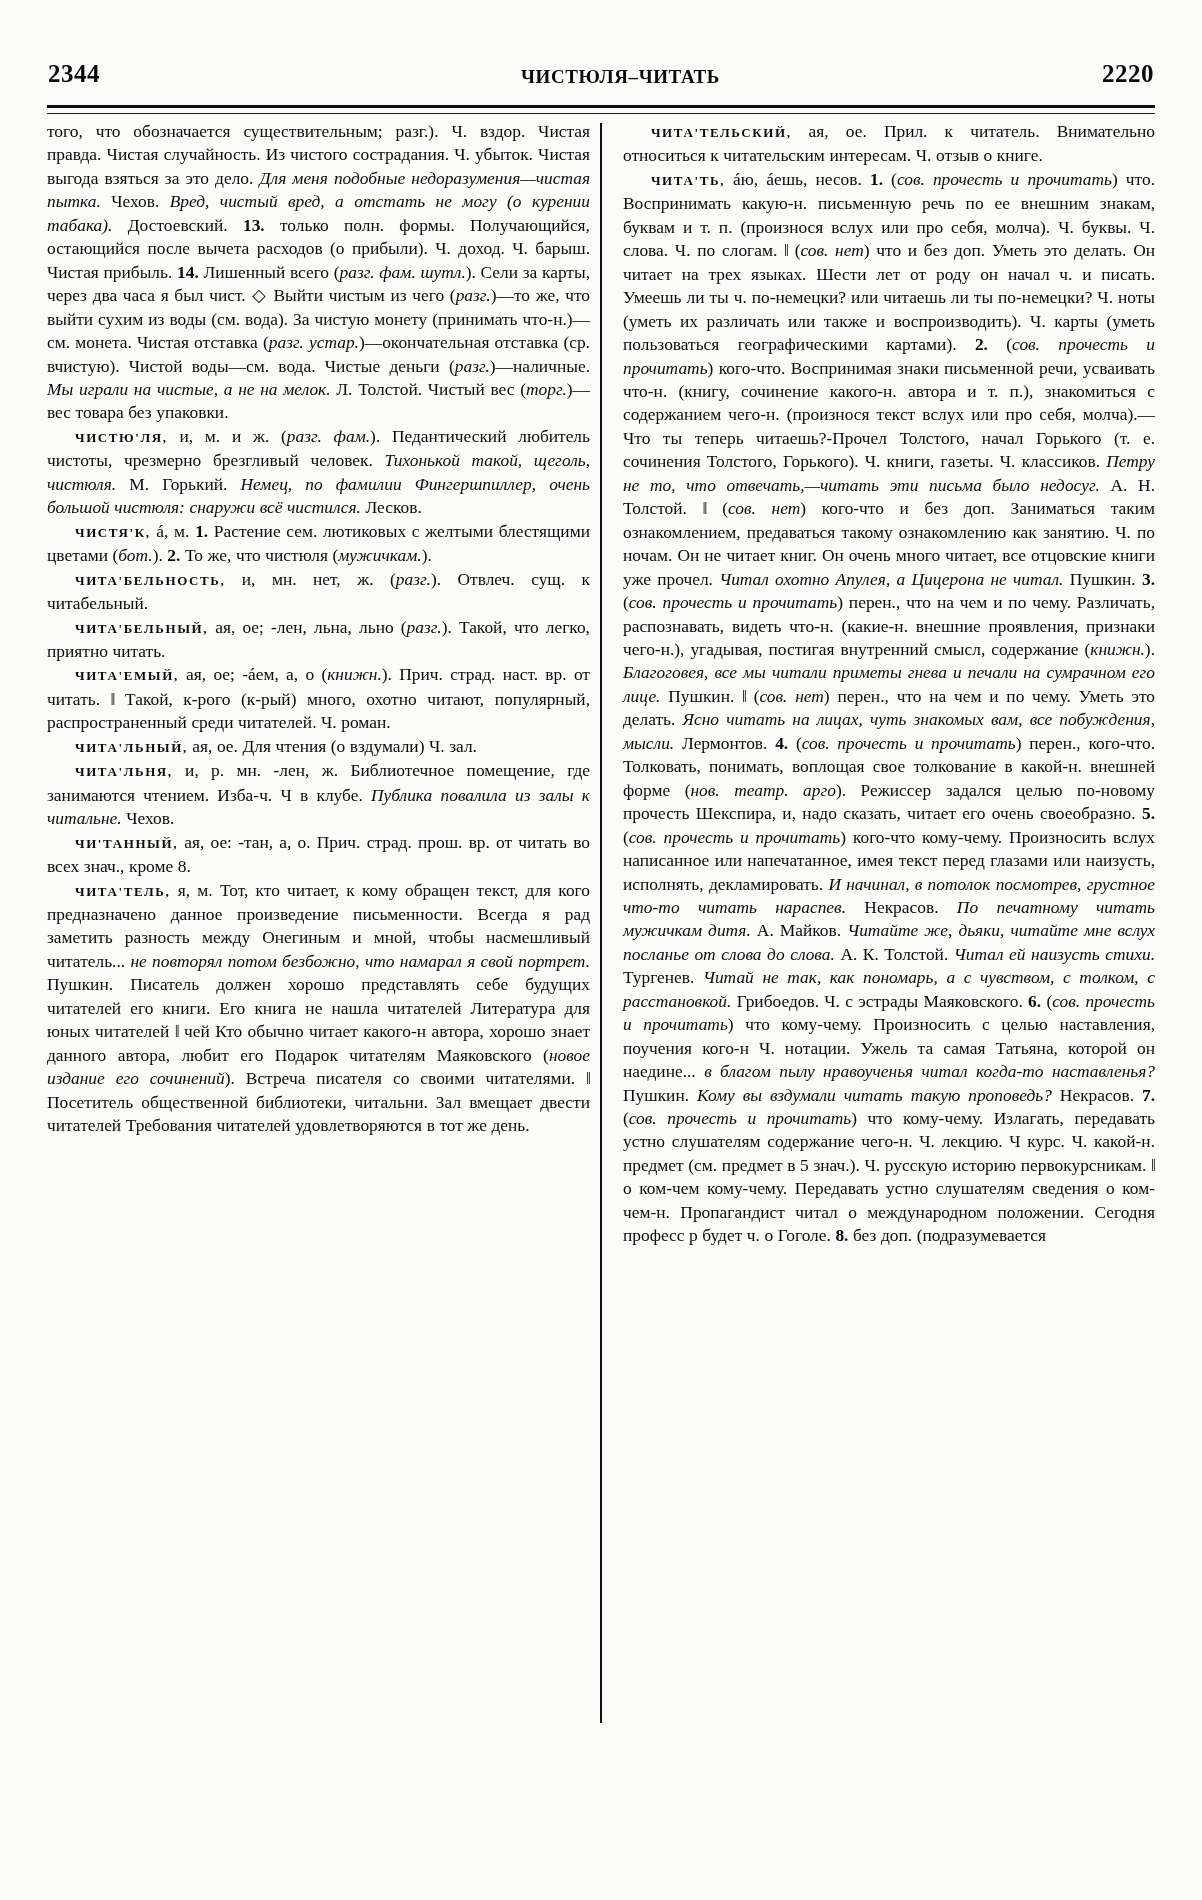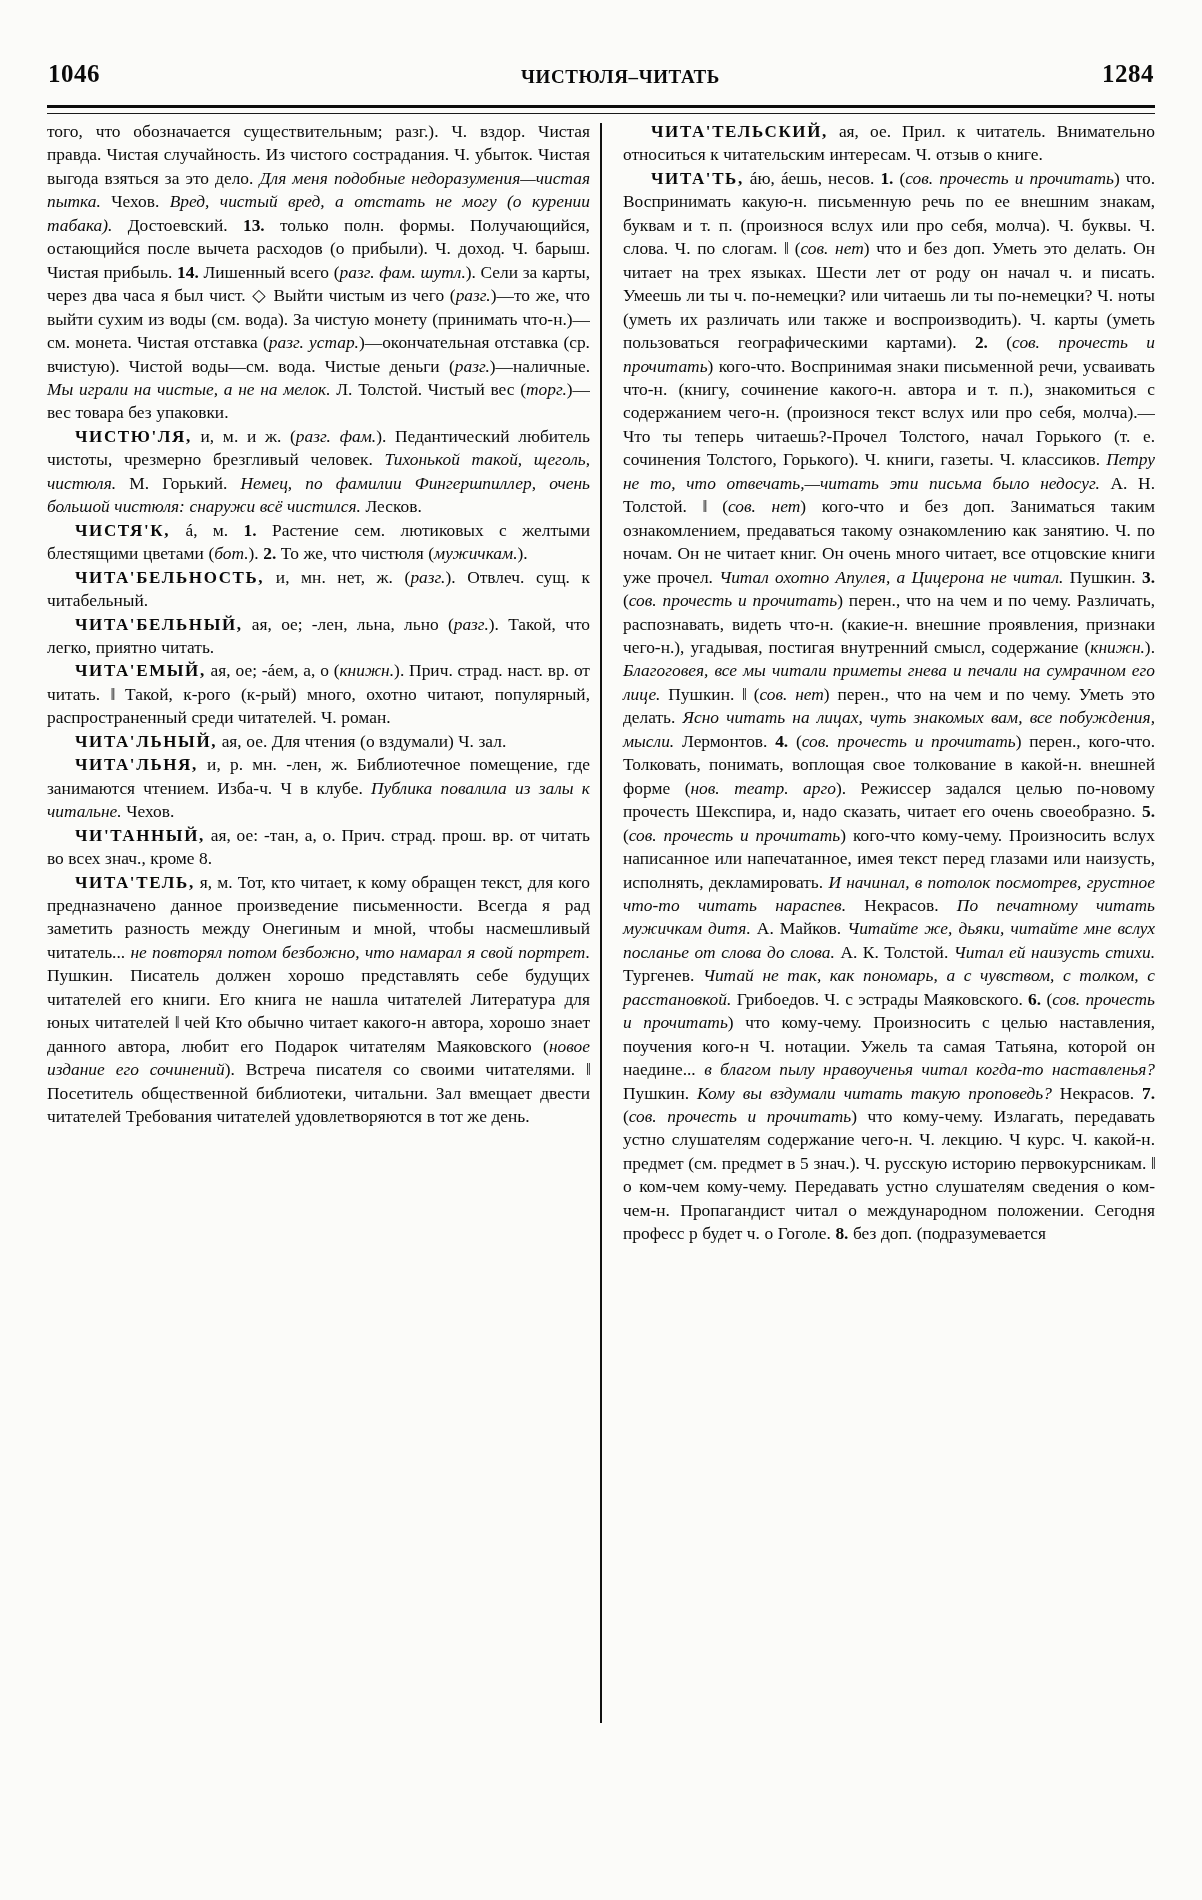--- a/index.html
+++ b/index.html
@@ -94,21 +94,21 @@
     margin: 0;
     text-indent: 0;
   }
   p.entry {
     margin: 0;
     text-indent: 28px;
   }
   .hw {
     font-weight: bold;
     letter-spacing: 1.6px;
-    font-size: 17px;
+    font-size: 13px;
   }
   .it {
     font-style: italic;
   }
   .bd {
     font-weight: bold;
   }
   .dia {
     font-weight: bold;
     padding: 0 1px;
@@ -117,23 +117,23 @@
     font-weight: normal;
     letter-spacing: -1px;
   }
 </style>
 </head>
 <body>
 
 <div class="page">
 
   <div class="running-head">
-    <span class="folio">1046</span>
+    <span class="folio">2344</span>
     <span class="head-title">ЧИСТЮЛЯ–ЧИТАТЬ</span>
-    <span class="folio">1284</span>
+    <span class="folio">2220</span>
   </div>
 
   <div class="rule-top"></div>
 
   <div class="body">
 
     <div class="col left">
       <p class="para">того, что обозначается существительным; разг.). Ч. вздор. Чистая правда. Чистая случайность. Из чистого сострадания. Ч. убыток. Чистая выгода взяться за это дело.<span class="it"> Для меня подобные недоразумения—чистая пытка.</span> Чехов.<span class="it"> Вред, чистый вред, а отстать не могу (о курении табака).</span> Достоевский. <span class="bd">13.</span> только полн. формы. Получающийся, остающийся после вычета расходов (о прибыли). Ч. доход. Ч. барыш. Чистая прибыль. <span class="bd">14.</span> Лишенный всего (<span class="it">разг. фам. шутл.</span>). Сели за карты, через два часа я был чист. <span class="dia">◇</span> Выйти чистым из чего (<span class="it">разг.</span>)—то же, что выйти сухим из воды (см. вода). За чистую монету (принимать что-н.)—см. монета. Чистая отставка (<span class="it">разг. устар.</span>)—окончательная отставка (ср. вчистую). Чистой воды—см. вода. Чистые деньги (<span class="it">разг.</span>)—наличные.<span class="it"> Мы играли на чистые, а не на мелок.</span> Л. Толстой. Чистый вес (<span class="it">торг.</span>)—вес товара без упаковки.</p>
       <div>
           <p class="entry"><span class="hw">ЧИСТЮ'ЛЯ,</span><span> и, м. и ж. (<span class="it">разг. фам.</span>). Педантический любитель чистоты, чрезмерно брезгливый человек.<span class="it"> Тихонькой такой, щеголь, чистюля.</span> М. Горький.<span class="it"> Немец, по фамилии Фингершпиллер, очень большой чистюля: снаружи всё чистился.</span> Лесков.</span></p>

